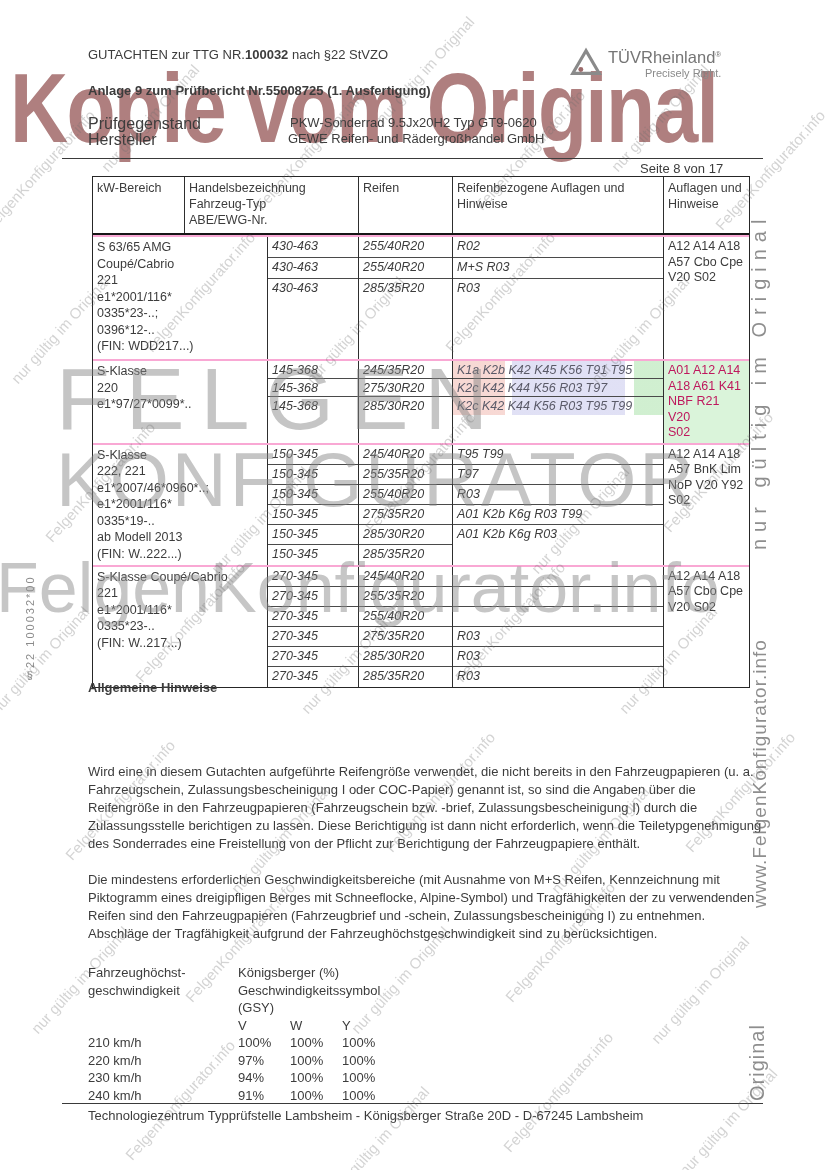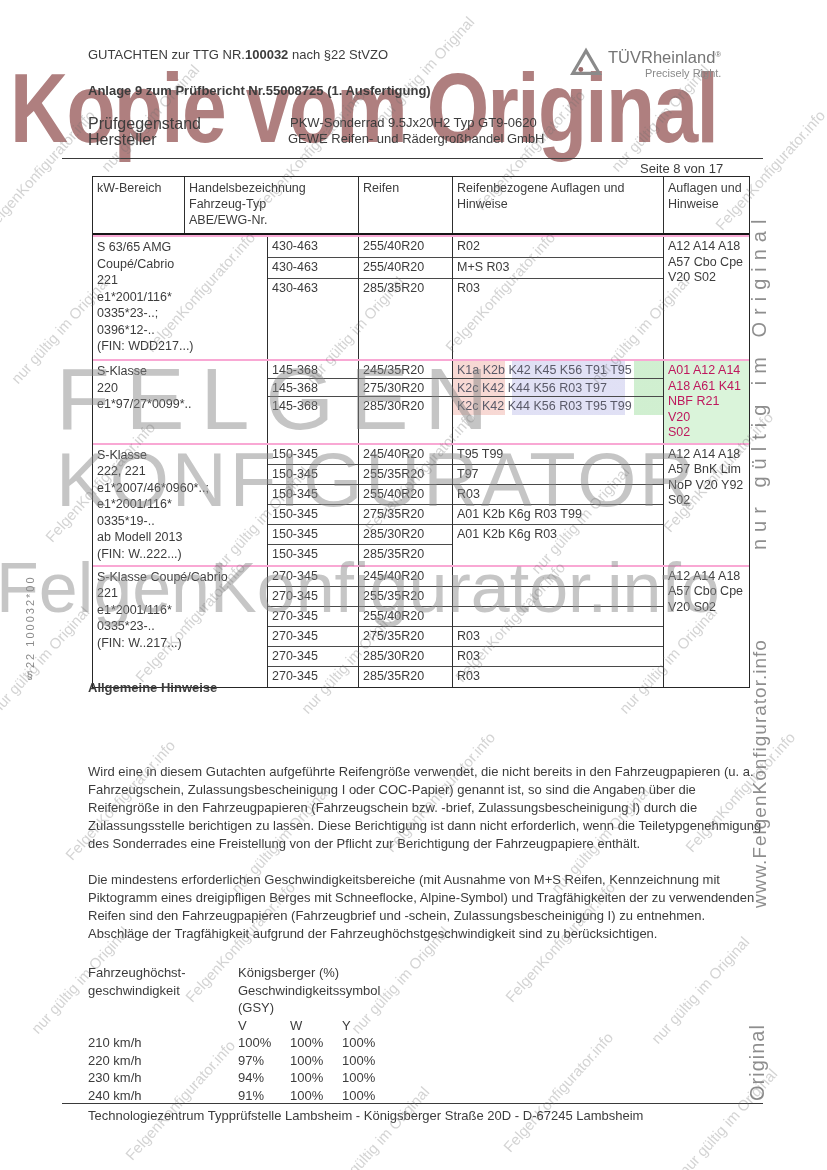--- a/index.html
+++ b/index.html
@@ -36,21 +36,21 @@
   .c1{width:174px;flex:0 0 auto;}
   .c2{width:91px;flex:0 0 auto;padding:0;}
   .c3{width:94px;flex:0 0 auto;padding:0;}
   .c4{width:211px;flex:0 0 auto;padding:0;}
   .c5{flex:1 1 auto;}
   .thead .col{min-height:56px;padding:3px 4px;}
   .thead .c2,.thead .c3,.thead .c4{padding:3px 4px;}
   .block{display:flex;border-top:2px solid #f9a8d4;}
   .block .c1{line-height:16.5px;}
   .block .c5{line-height:15.5px;}
-  .rw{box-sizing:border-box;padding:1px 4px;border-bottom:1px solid #4a4a4a;overflow:hidden;white-space:nowrap;}
+  .rw{box-sizing:border-box;padding:1px 4px;border-bottom:1px solid #4a4a4a;overflow:hidden;white-space:nowrap;font-style:italic;}
   .rw.last{border-bottom:none;}
   .hl{
     background:linear-gradient(90deg,
       rgba(238,170,160,0.45) 0%,rgba(238,170,160,0.45) 25%,
       rgba(255,255,255,0) 25%,rgba(255,255,255,0) 28%,
       rgba(168,168,226,0.35) 28%,rgba(168,168,226,0.35) 82%,
       rgba(255,255,255,0) 82%,rgba(255,255,255,0) 86%,
       rgba(170,226,170,0.55) 86%,rgba(170,226,170,0.55) 100%);
     color:#5a5a68;
   }

